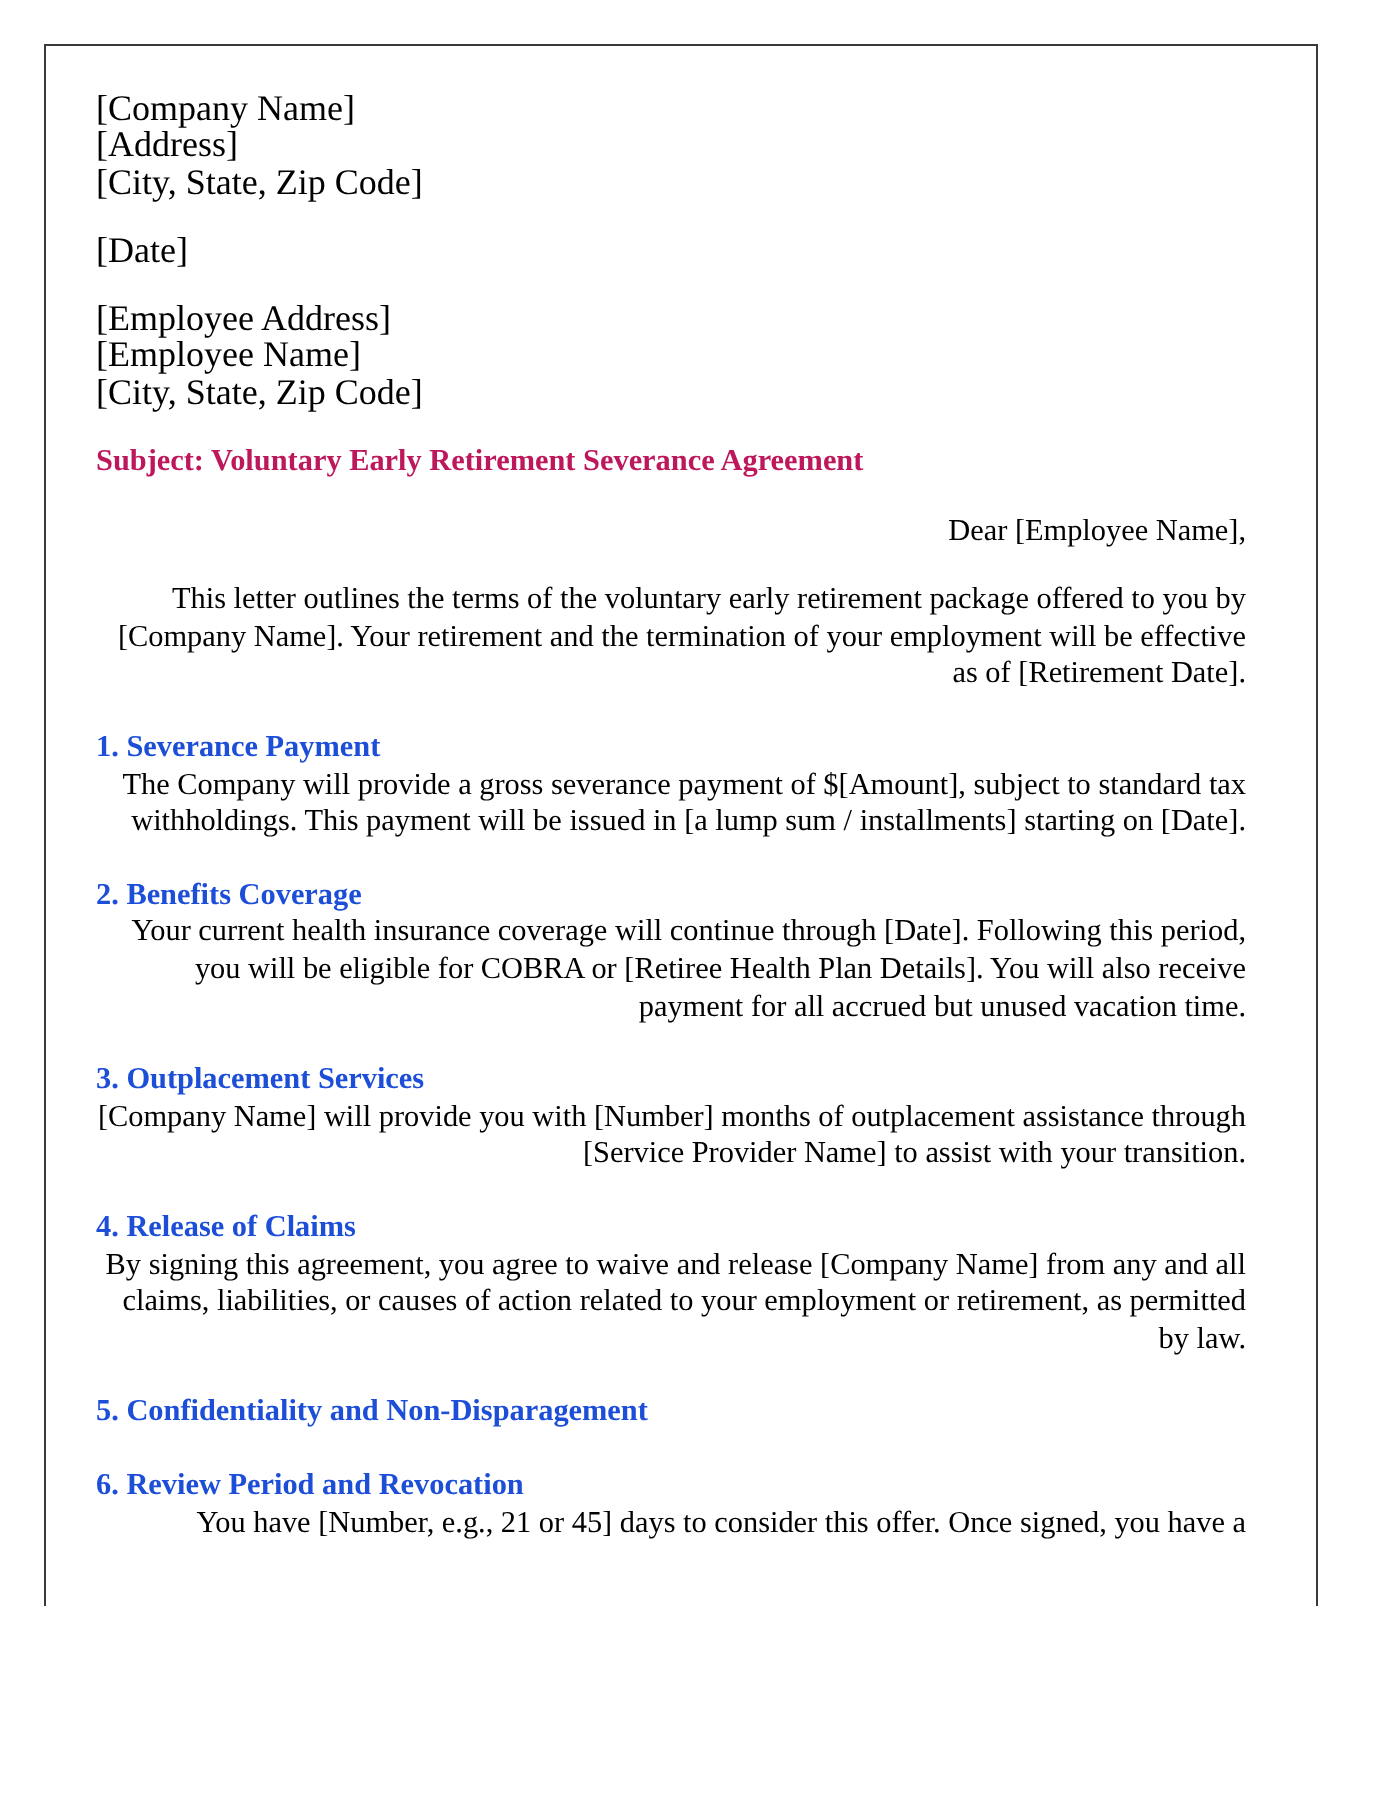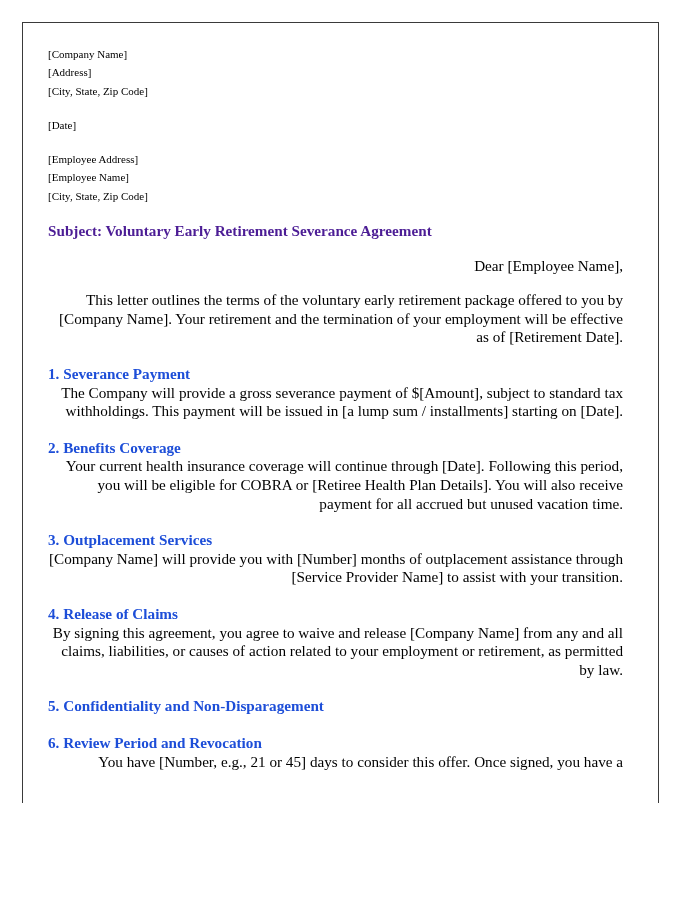--- a/index.html
+++ b/index.html
@@ -25,21 +25,21 @@
     border-bottom: none;
     background: #ffffff;
     overflow: hidden;
   }
 
   .page-inner {
     padding: 22px 26px 0 25px;
   }
 
   .line {
-    font-size: 11px;
+    font-size: 18px;
     line-height: 18.3px;
     color: #000000;
     white-space: pre;
   }
 
   .block {
     margin: 0;
   }
 
   .para {
@@ -60,21 +60,21 @@
   }
 
   .gap-sm { height: 16px; }
   .gap-md { height: 17px; }
   .gap-lg { height: 18px; }
 
   .subject {
     font-size: 15.2px;
     line-height: 18.6px;
     font-weight: bold;
-    color: #4c1d95;
+    color: #be185d;
     margin: 0;
   }
 
   .section { margin: 0; }
 </style>
 </head>
 <body>
 
 <div class="page">
   <div class="page-inner">

